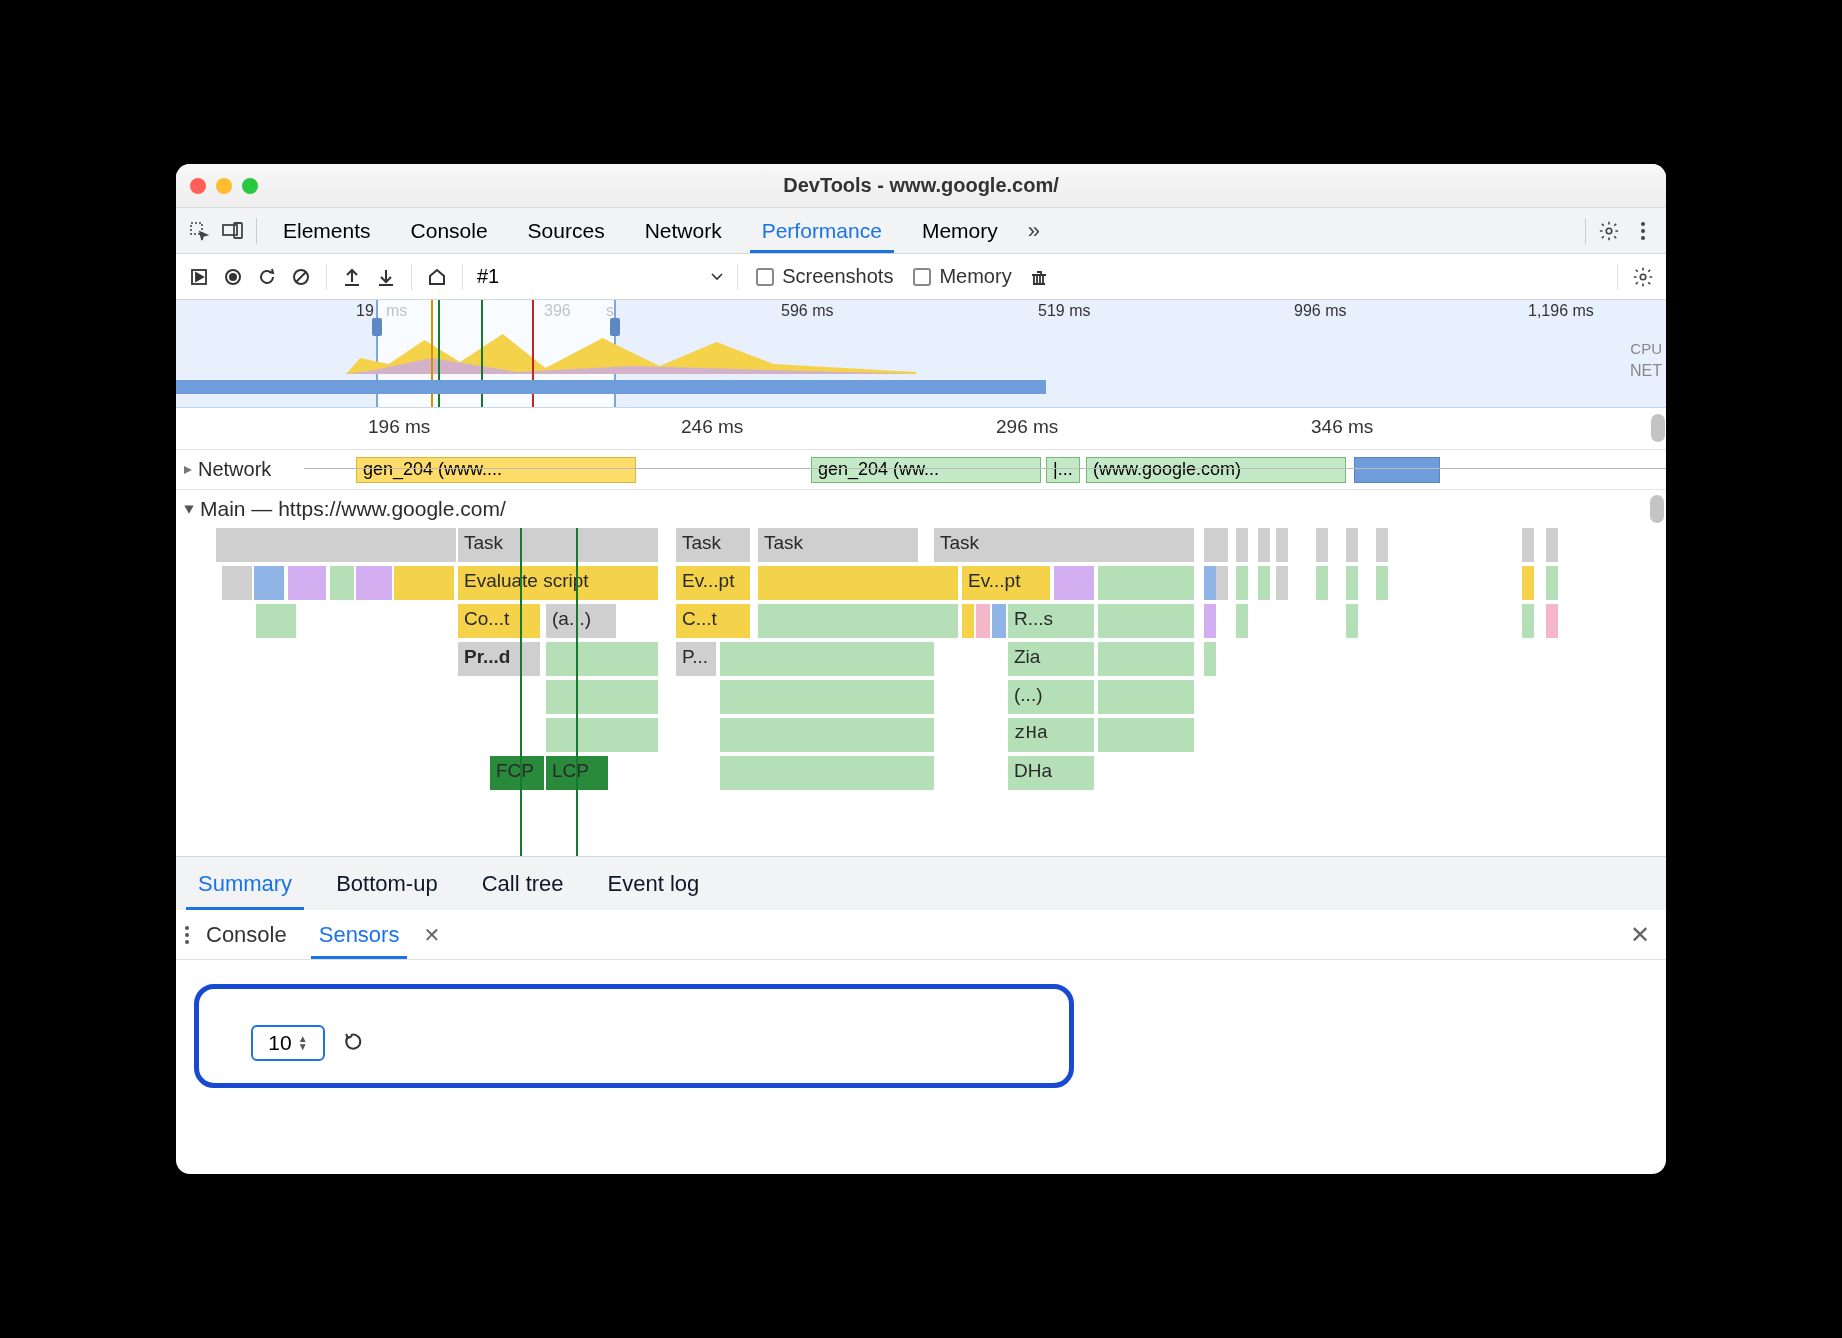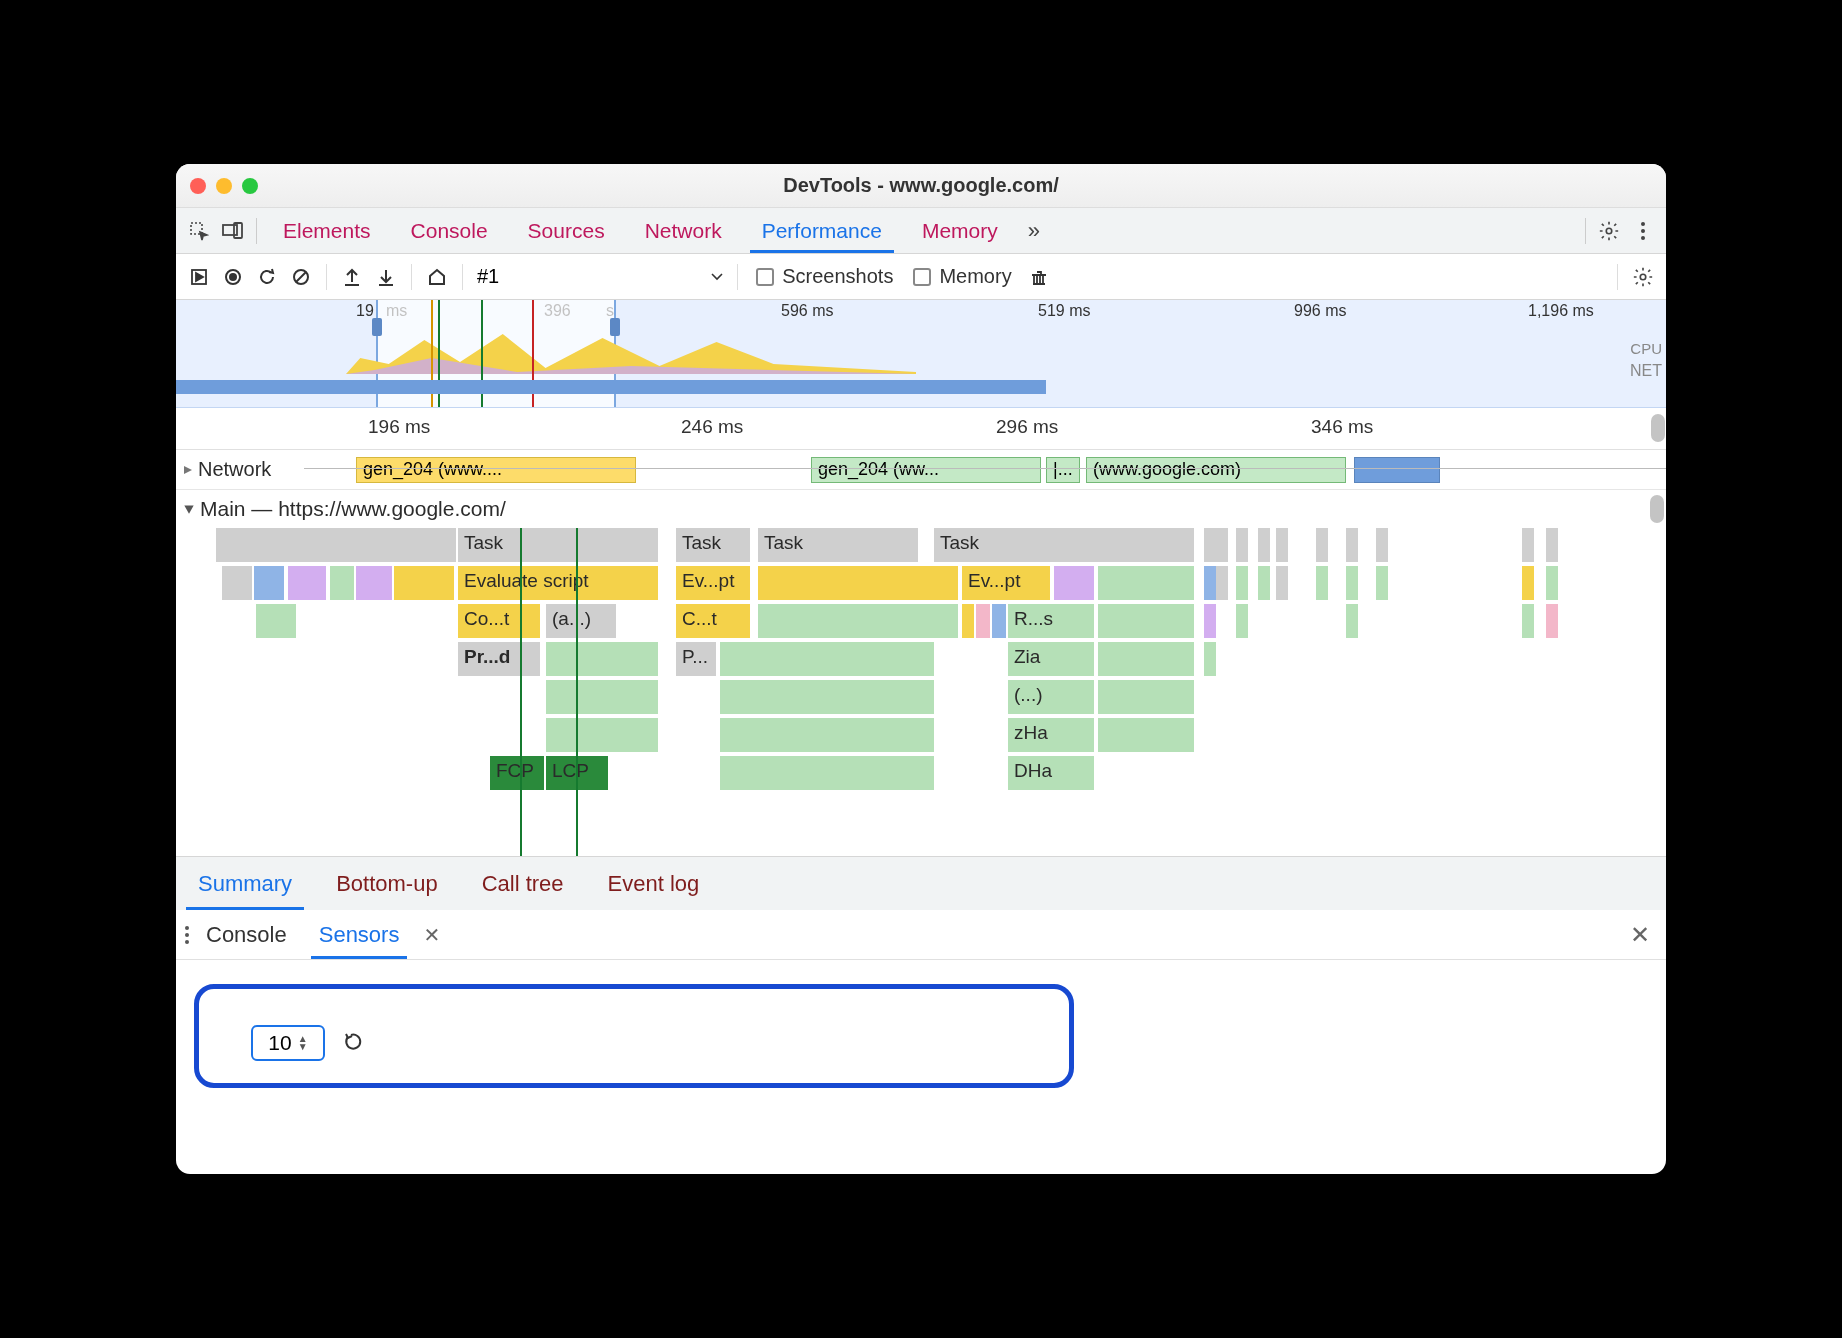--- a/index.html
+++ b/index.html
@@ -8,21 +8,21 @@
 .titlebar { height: 44px; background: linear-gradient(#f7f7f7,#eeeeee); display: flex; align-items: center; padding: 0 12px; border-bottom: 1px solid #ddd; position: relative; }
 .traffic { display: flex; gap: 10px; position: absolute; left: 14px; }
 .traffic span { width: 16px; height: 16px; border-radius: 50%; display: inline-block; }
 .tl-red { background: #ff5f57; }
 .tl-yellow { background: #febc2e; }
 .tl-green { background: #28c840; }
 .title { flex: 1; text-align: center; font-weight: 600; font-size: 20px; color: #333; }
 .tabbar { height: 46px; background: #f1f3f4; border-bottom: 1px solid #d6d6d6; display: flex; align-items: center; padding: 0 6px; }
 .tabbar .iconbtn, .toolbar .iconbtn { width: 34px; height: 34px; display: inline-flex; align-items: center; justify-content: center; color: #444; cursor: pointer; }
 .tabbar .sep { width: 1px; height: 26px; background: #ccc; margin: 0 6px; }
-.tab { padding: 0 20px; height: 100%; display: inline-flex; align-items: center; font-size: 21px; color: #be185d; cursor: pointer; position: relative; }
+.tab { padding: 0 20px; height: 100%; display: inline-flex; align-items: center; font-size: 21px; color: #000000; cursor: pointer; position: relative; }
 .tab.active { color: #1a73e8; }
 .tab.active::after { content:""; position:absolute; left:8px; right:8px; bottom:0; height:3px; background:#1a73e8; }
 .spacer { flex: 1; }
 .overflow { font-size: 22px; color: #444; padding: 0 10px; }
 .toolbar { height: 46px; border-bottom: 1px solid #d6d6d6; display:flex; align-items:center; padding:0 6px; background:#fff; }
 .toolbar .sep { width:1px; height:26px; background:#ddd; margin:0 8px;}
 .toolbar .drop { font-size:20px; padding: 0 6px; display:flex; align-items:center; gap:6px; }
 .toolbar .chk { display:flex; align-items:center; gap:8px; font-size:20px; color:#333; padding:0 10px;}
 .chkbox { width:18px; height:18px; border:2px solid #888; border-radius:3px; }
 svg { display:block; }
@@ -48,21 +48,21 @@
 .flame .row { position:absolute; left:0; right:0; height:36px; }
 .flame .seg { position:absolute; top:0; height:34px; font-size:19px; padding:4px 6px; overflow:hidden; white-space:nowrap; color:#2a2a2a;}
 .c-gray { background:#cfcfcf;}
 .c-yellow { background:#f4d24a;}
 .c-green { background:#b5e0b7;}
 .c-greendk { background:#2a8a3b; color:#fff;}
 .c-purple { background:#d3aef0;}
 .c-blue { background:#8fb4e6;}
 .c-pink { background:#f3b7c9;}
 .bottom-tabs { height:54px; background:#f1f3f4; border-top:1px solid #d6d6d6; display:flex; align-items:center;}
-.bottom-tabs .btab { padding:0 22px; height:100%; display:flex; align-items:center; font-size:22px; color:#7f1d1d; cursor:pointer; position:relative;}
+.bottom-tabs .btab { padding:0 22px; height:100%; display:flex; align-items:center; font-size:22px; color:#0f172a; cursor:pointer; position:relative;}
 .bottom-tabs .btab.active { color:#1a73e8;}
 .bottom-tabs .btab.active::after{ content:""; position:absolute; left:10px; right:10px; bottom:0; height:3px; background:#1a73e8;}
 .drawer-tabs { height:50px; border-bottom:1px solid #e0e0e0; display:flex; align-items:center; padding:0 8px;}
 .drawer-tabs .dtab { padding:0 16px; height:100%; display:flex; align-items:center; font-size:22px; color:#333; position:relative; cursor:pointer;}
 .drawer-tabs .dtab.active { color:#1a73e8;}
 .drawer-tabs .dtab.active::after{ content:""; position:absolute; left:8px; right:8px; bottom:0; height:3px; background:#1a73e8;}
 .drawer-tabs .closex { font-size:20px; color:#666; padding:0 8px; cursor:pointer;}
 .drawer-tabs .spacer{flex:1;}
 .sensors { padding: 24px 18px 40px; }
 .highlight-box { border:5px solid #1749d1; border-radius:20px; padding:18px 16px 22px; width:880px;}
@@ -320,21 +320,21 @@
       </div>
       <div class="row" style="top: 152px;">
         <div class="seg c-green" style="left: 370px; width: 112px;"></div>
         <div class="seg c-green" style="left: 544px; width: 214px;"></div>
         <div class="seg c-green" style="left: 832px; width: 86px;">(...)</div>
         <div class="seg c-green" style="left: 922px; width: 96px;"></div>
       </div>
       <div class="row" style="top: 190px;">
         <div class="seg c-green" style="left: 370px; width: 112px;"></div>
         <div class="seg c-green" style="left: 544px; width: 214px;"></div>
-        <div class="seg c-green" style="left: 832px; width: 86px;">zHa</div>
+        <div class="seg c-green" style="left: 832px; width: 86px; font-family: Liberation Mono, monospace;">zHa</div>
         <div class="seg c-green" style="left: 922px; width: 96px;"></div>
       </div>
       <div class="row" style="top: 228px;">
         <div class="seg c-greendk" style="left: 314px; width: 54px;">FCP</div>
         <div class="seg c-greendk" style="left: 370px; width: 62px;">LCP</div>
         <div class="seg c-green" style="left: 544px; width: 214px;"></div>
         <div class="seg c-green" style="left: 832px; width: 86px;">DHa</div>
       </div>
       <div class="seg c-gray" style="left: 1028px; width: 6px; top: 0px; height: 34px; position: absolute;"></div>
       <div class="seg c-blue" style="left: 1028px; width: 6px; top: 38px; height: 34px; position: absolute;"></div>

